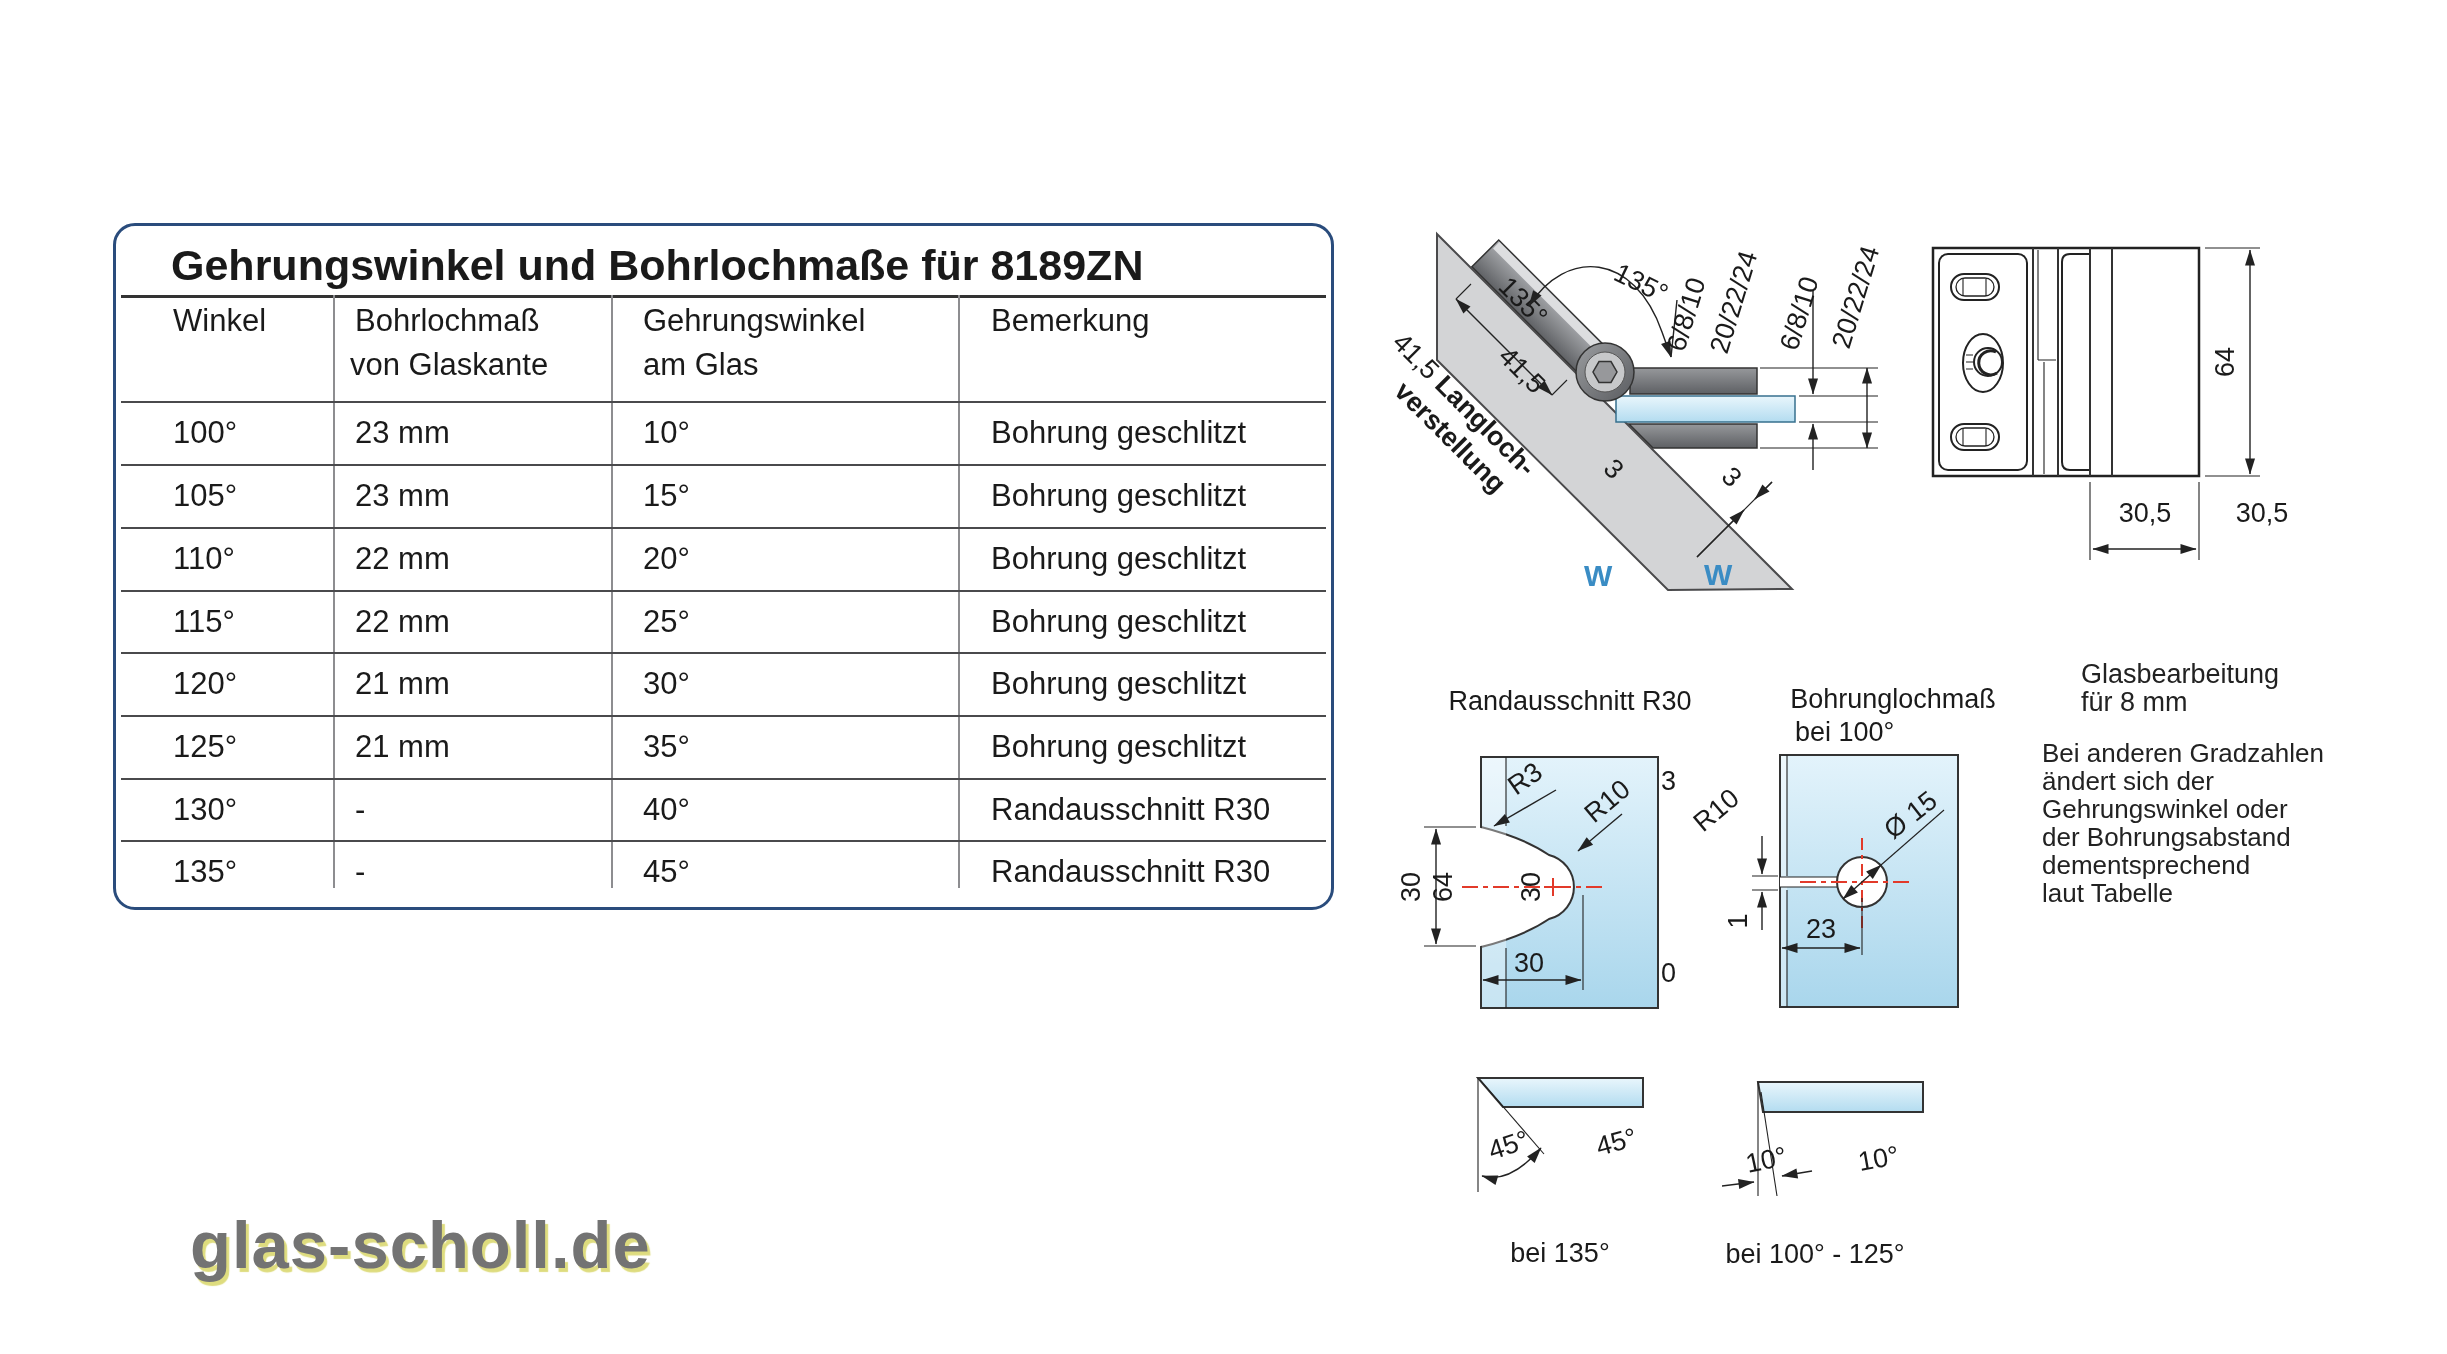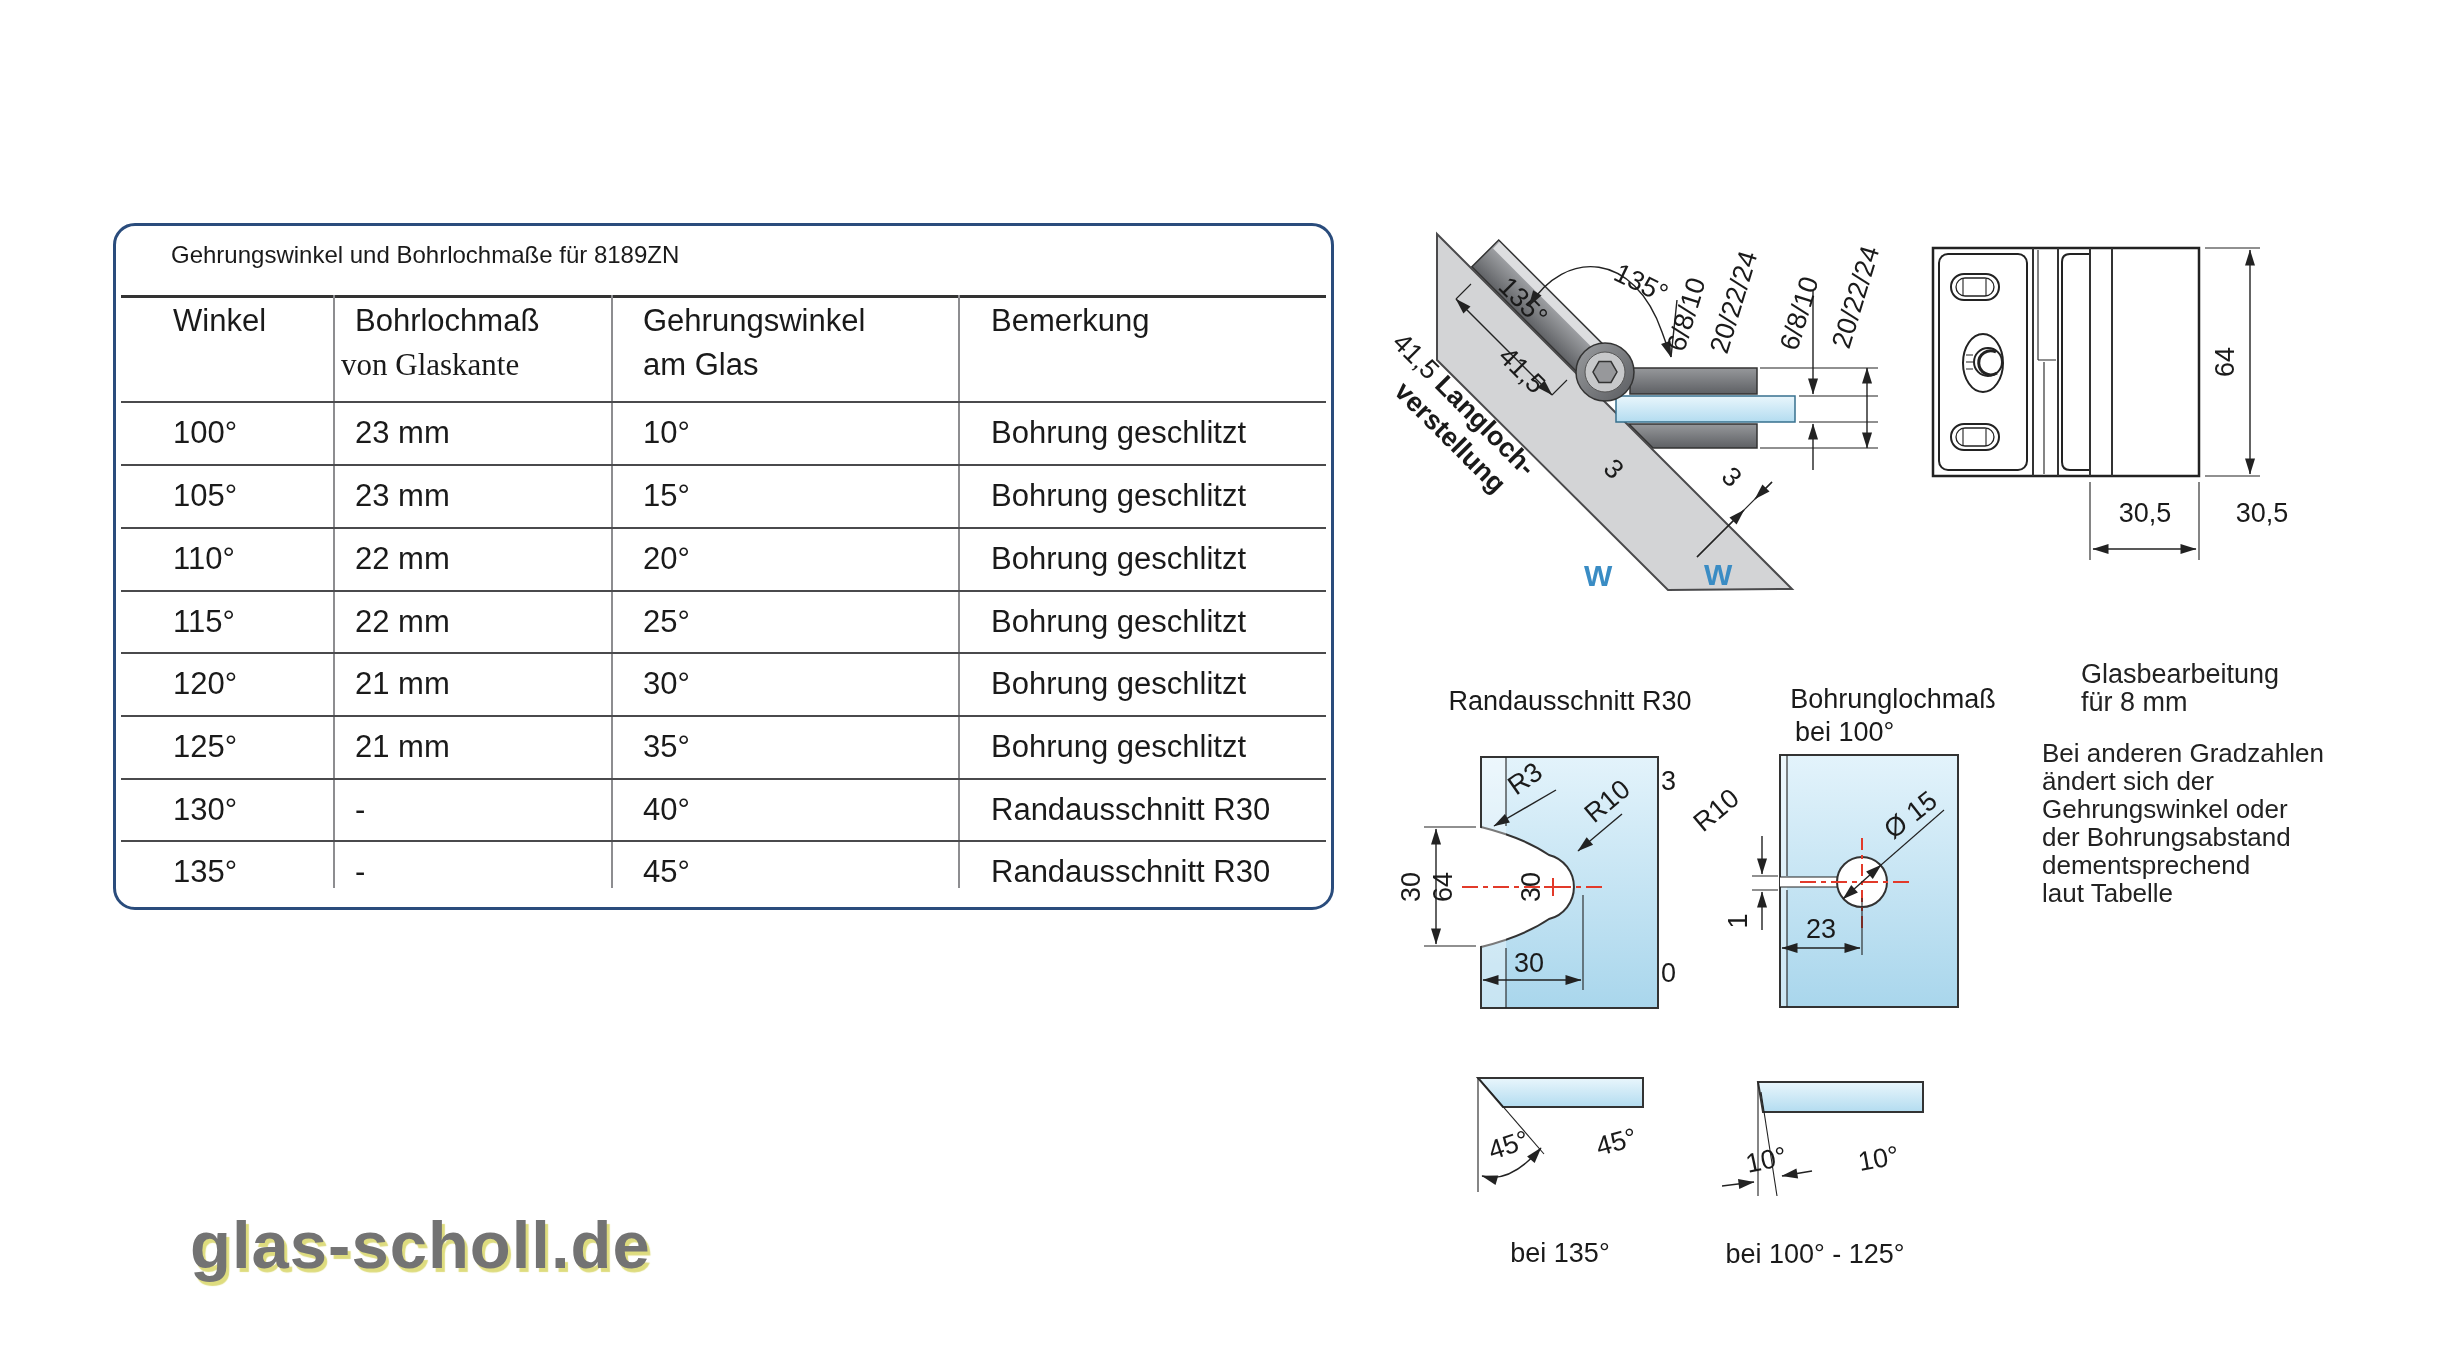--- a/index.html
+++ b/index.html
@@ -1,21 +1,21 @@
 <!DOCTYPE html>
 <html><head>
 <meta charset="utf-8">
 <style>
   html,body{margin:0;padding:0;background:#ffffff;}
   #stage{position:relative;width:2447px;height:1354px;background:#ffffff;overflow:hidden;
          font-family:"Liberation Sans", sans-serif;color:#1a1a1a;}
   
   #tablebox{position:absolute;left:113px;top:223px;width:1221px;height:687px;
             border:3px solid #2a4c7c;border-radius:22px;background:#fff;box-sizing:border-box;}
-  #tablebox .title{position:absolute;left:55px;top:15px;font-size:24px;font-weight:normal;white-space:nowrap;}
+  #tablebox .title{position:absolute;left:55px;top:15px;font-size:43px;font-weight:bold;white-space:nowrap;}
   .hline{position:absolute;left:5px;right:5px;height:2px;background:#4a4a4c;}
   .vline{position:absolute;width:2px;background:#8d8d90;top:69px;height:593px;}
   .hdr{position:absolute;font-size:31px;white-space:nowrap;}
   .trow{position:absolute;left:0;right:12px;height:45px;}
   .trow span{position:absolute;top:0;line-height:63px;font-size:31px;white-space:nowrap;}
   .c1{left:57px;} .c2{left:239px;} .c3{left:527px;} .c4{left:875px;}
   
   #notes{position:absolute;left:2042px;top:660px;font-size:26px;line-height:28px;color:#222;}
   #notes .nl1{font-size:27px;margin-left:39px;}
   #notes .gap{height:23px;}
@@ -37,21 +37,21 @@
 <body>
 
 <div id="stage">
 
   <div id="tablebox">
     <div class="title">Gehrungswinkel und Bohrlochmaße für 8189ZN</div>
     <div class="hline" style="top:69px;height:3px;background:#333;"></div>
 
     <span class="hdr" style="left:57px;top:77px;">Winkel</span>
     <span class="hdr" style="left:239px;top:77px;">Bohrlochmaß</span>
-    <span class="hdr" style="left:225px;top:121px;font-family:Liberation Serif, serif;">von Glaskante</span>
+    <span class="hdr" style="left:234px;top:121px;">von Glaskante</span>
     <span class="hdr" style="left:527px;top:77px;">Gehrungswinkel</span>
     <span class="hdr" style="left:527px;top:121px;">am Glas</span>
     <span class="hdr" style="left:875px;top:77px;">Bemerkung</span>
 
     <div class="vline" style="left:217px;"></div>
     <div class="vline" style="left:495px;"></div>
     <div class="vline" style="left:842px;"></div>
 
     <div class="hline" style="top:175px;"></div>
     <div class="hline" style="top:238px;"></div>

